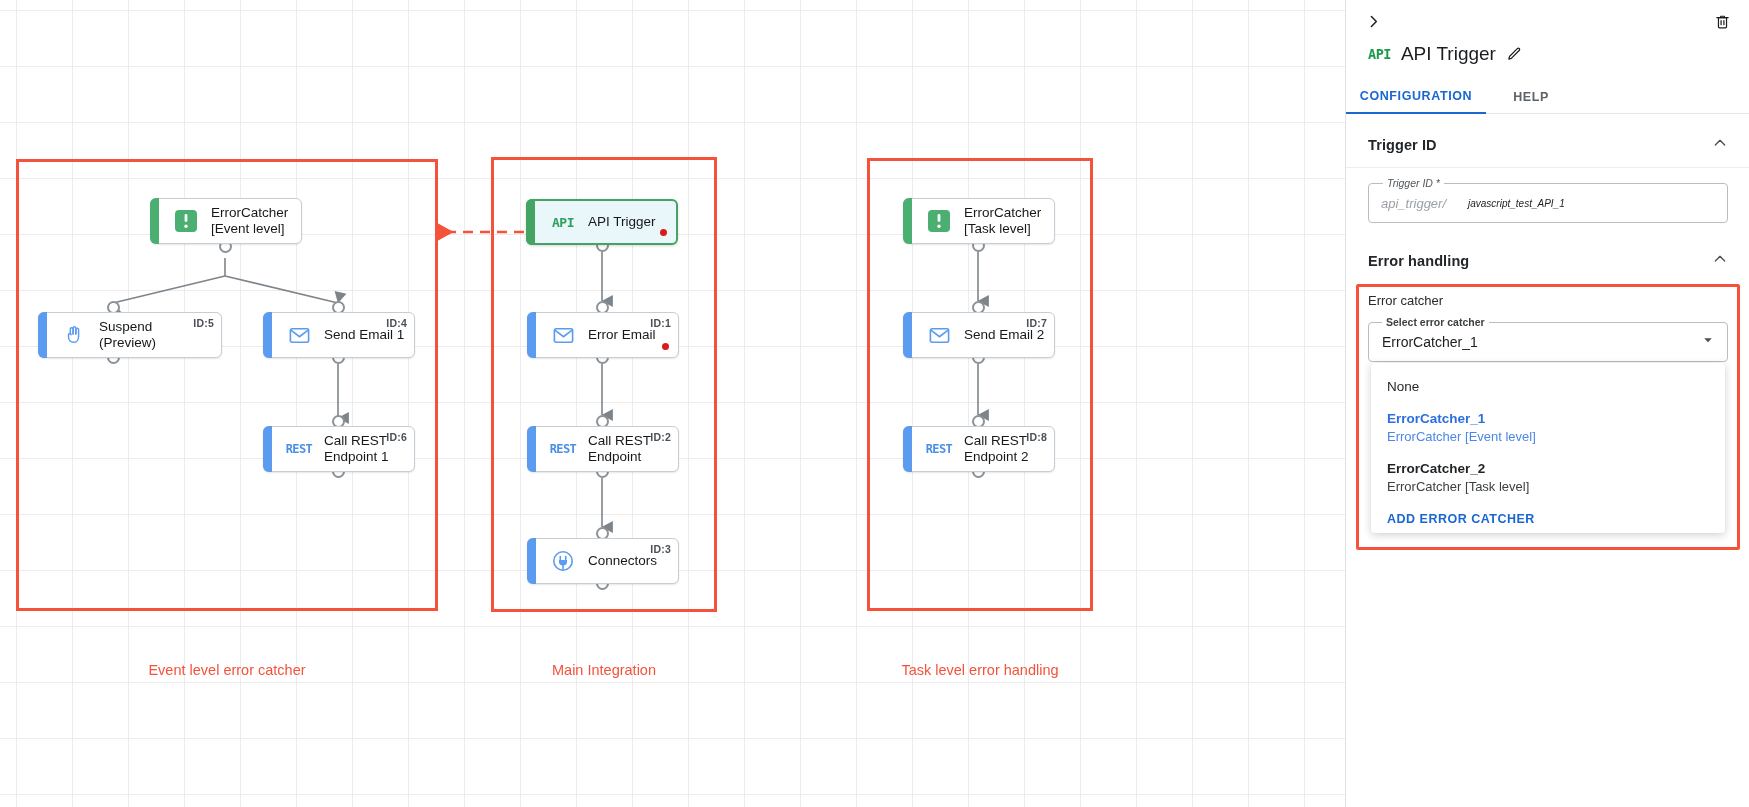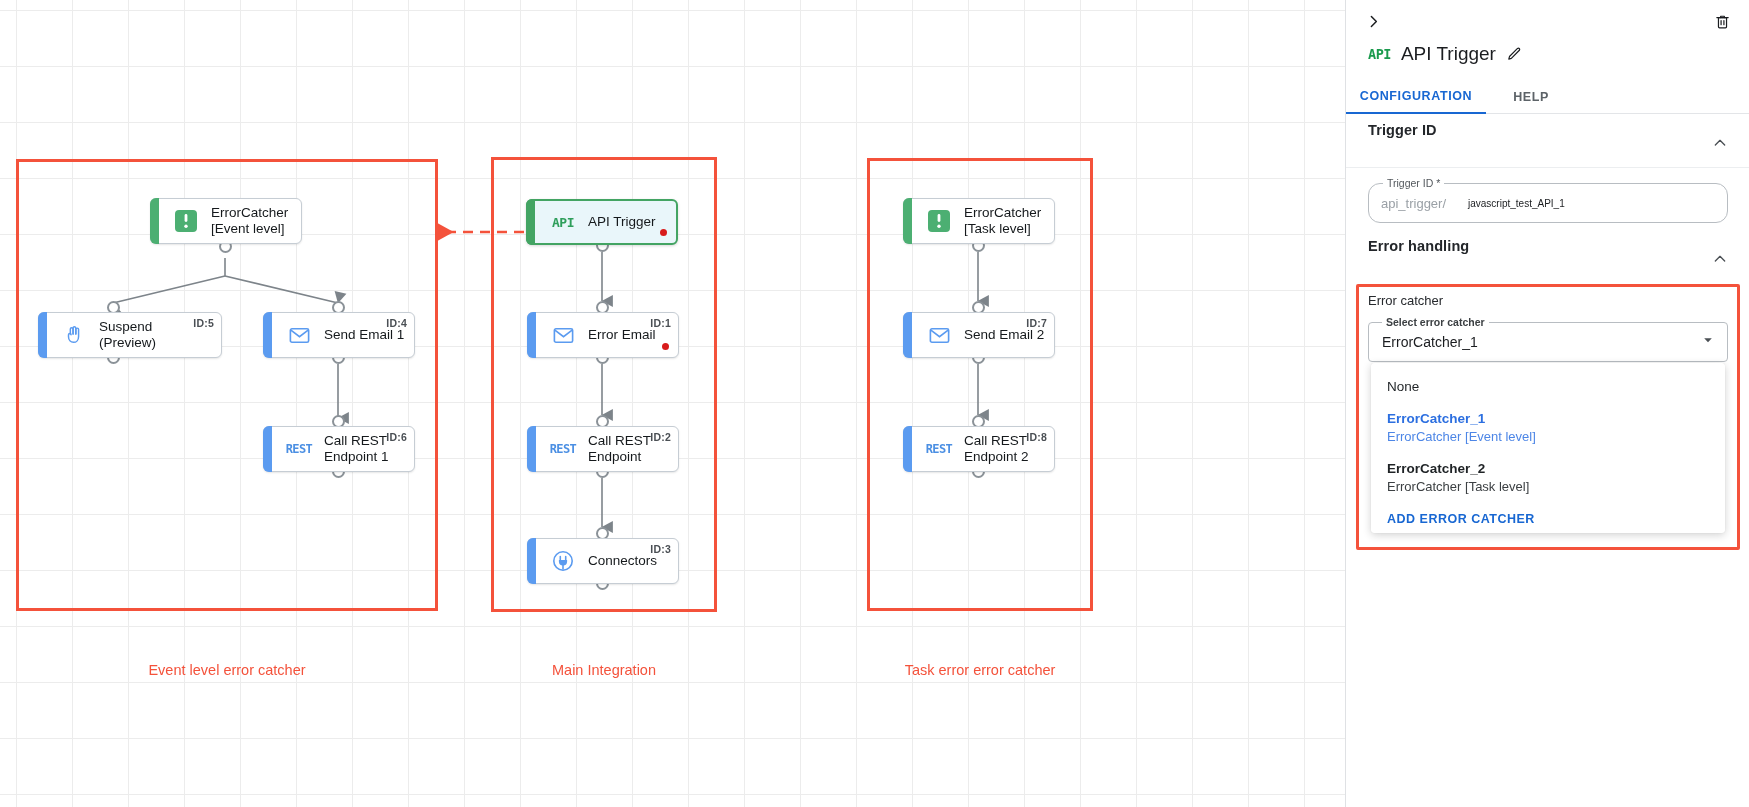--- a/index.html
+++ b/index.html
@@ -172,41 +172,42 @@
     color: #5d6368; cursor: pointer;
     padding: 0 4px;
   }
   .tab.active { color: #1867d2; border-bottom: 2.5px solid #1867d2; }
   #tab0 { width: 140px; }
   #tab1 { width: 90px; }
 
   .section-head {
     position: absolute; left: 0; width: 404px;
     height: 46px;
-    display: flex; align-items: flex-start;
+    display: flex; align-items: center;
     border-bottom: 1px solid #eceef0;
     cursor: pointer;
   }
   .section-head .sh-title {
     margin-left: 22px;
     font-size: 14.5px; font-weight: 700; color: #23262a;
     letter-spacing: .1px;
   }
   .section-head .caret {
     position: absolute; right: 22px; top: 50%;
     transform: translateY(-50%);
   }
 
   
   .field {
     position: absolute;
     height: 40px;
     border: 1px solid #b8bdc2;
-    border-radius: 12px;
+    border-radius: 4px;
     background: #fff;
+    font-style: italic;
   }
   .field .legend {
     position: absolute; top: -7px; left: 14px;
     background: #fff; padding: 0 4px;
     font-size: 10.5px; color: #53585d;
     white-space: nowrap;
   }
   .field .prefix {
     position: absolute; left: 12px; top: 50%;
     transform: translateY(-50%);
@@ -279,21 +280,21 @@
 <div id="app">
 
   <div id="canvas">
 
     <div class="group-frame" style="left:16px; top:159px; width:422px; height:452px;"></div>
     <div class="group-frame" style="left:491px; top:157px; width:226px; height:455px;"></div>
     <div class="group-frame" style="left:867px; top:158px; width:226px; height:453px;"></div>
 
     <div class="group-label" style="left:16px; top:662px; width:422px;">Event level error catcher</div>
     <div class="group-label" style="left:491px; top:662px; width:226px;">Main Integration</div>
-    <div class="group-label" style="left:867px; top:662px; width:226px;">Task error error catcher</div>
+    <div class="group-label" style="left:867px; top:662px; width:226px;">Task level error handling</div>
 
     <svg id="edges">
       <defs>
         <marker id="arw" markerWidth="9" markerHeight="9" refX="4.2" refY="7.4" orient="auto">
           <path d="M0.4,0.6 L4.2,7.6 L8,0.6 Z" fill="#7d848a"></path>
         </marker>
         <marker id="arwred" markerWidth="9" markerHeight="9" refX="7.4" refY="4.2" orient="auto">
           <path d="M7.6,0.4 L0.6,4.2 L7.6,8 Z" fill="#f4523b"></path>
         </marker>
       </defs>

